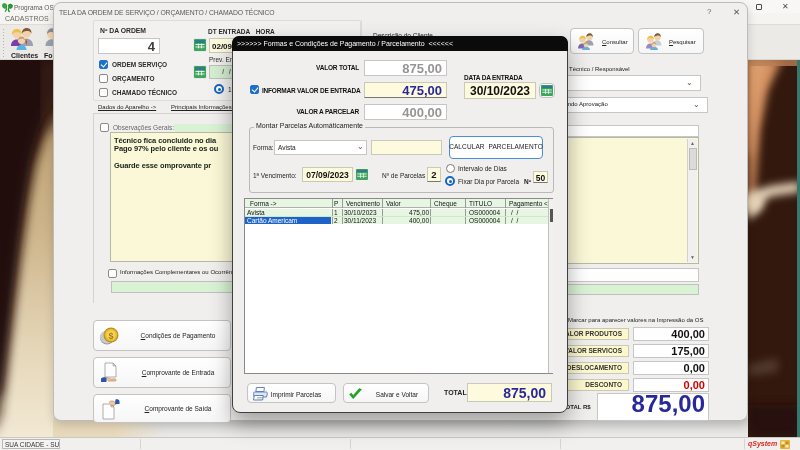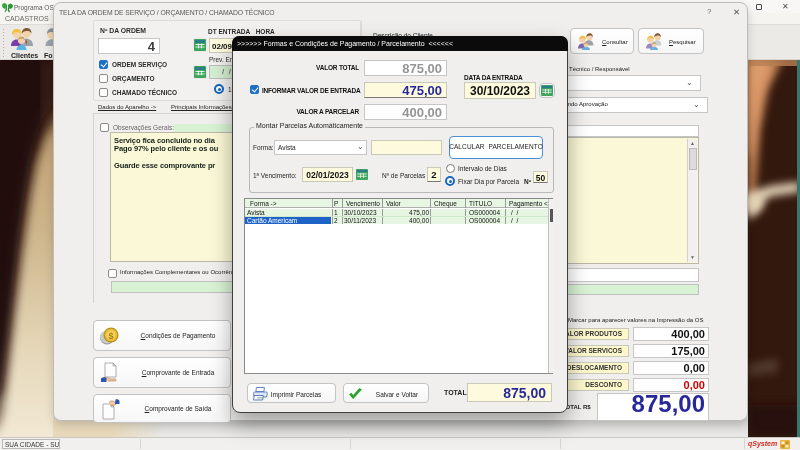--- a/index.html
+++ b/index.html
@@ -161,23 +161,23 @@
 
  <div class="lbl" style="left:44px;top:101px;font-size:6px;color:#222;text-decoration:underline;">Dados do Aparelho -&gt;</div>
  <div class="lbl" style="left:117px;top:101px;font-size:6px;color:#222;text-decoration:underline;">Principais Informações da OS</div>
  <div class="abs" style="left:39px;top:110px;width:440px;height:1px;background:#d4d3d1;"></div>
  <div class="abs" style="left:39px;top:110px;width:1px;height:190px;background:#d4d3d1;"></div>
 
  <div class="chk" style="left:46px;top:120px;"></div>
  <div class="lbl" style="left:59px;top:121px;font-size:6.5px;color:#666;">Observações Gerais:</div>
  <div class="abs" style="left:120px;top:121px;width:150px;height:8px;background:#d9f2d4;"></div>
  <div class="abs" style="left:56px;top:129px;width:260px;height:130px;background:#fbf8d7;border:1px solid #b9b8a8;">
-  <div class="lbl" style="left:3px;top:2.5px;font-size:7.5px;letter-spacing:-0.1px;font-weight:bold;color:#15201a;">Serviço fica concluido no dia</div>
+  <div class="lbl" style="left:3px;top:2.5px;font-size:7.5px;letter-spacing:-0.1px;font-weight:bold;color:#15201a;">Técnico fica concluido no dia</div>
   <div class="lbl" style="left:3px;top:11px;font-size:7.5px;letter-spacing:-0.1px;font-weight:bold;color:#15201a;">Pago 97% pelo cliente e os ou</div>
-  <div class="lbl" style="left:3px;top:28px;font-size:7.5px;letter-spacing:-0.1px;font-weight:bold;color:#15201a;">Guarde esse comprovante pr</div>
+  <div class="lbl" style="left:3px;top:28px;font-size:7.5px;letter-spacing:-0.1px;font-weight:bold;color:#15201a;">Guarde esse omprovante pr</div>
  </div>
  <div class="chk" style="left:54px;top:266px;"></div>
  <div class="lbl" style="left:66px;top:266px;font-size:6px;color:#222;">Informações Complementares ou Ocorrên</div>
  <div class="gfld" style="left:57px;top:278px;width:260px;height:12px;background:#d9f2d4;"></div>
 
  <div class="btn" style="left:39px;top:317px;width:138px;height:31px;">
   <svg class="abs" style="left:5px;top:5px;" width="21" height="21" viewBox="0 0 21 21">
    <ellipse cx="8" cy="12" rx="7" ry="6.5" fill="#9a9a9a"></ellipse>
    <ellipse cx="8" cy="11" rx="7" ry="6.5" fill="#c9c9c9"></ellipse>
    <circle cx="12" cy="9" r="7.5" fill="#b98f1d"></circle>
@@ -313,21 +313,21 @@
  <div class="lbl" style="left:20px;top:107px;font-size:6.5px;color:#222;">Forma:</div>
  <div class="fld" style="left:41px;top:103px;width:93px;height:15px;"></div>
  <div class="lbl" style="left:45px;top:107px;font-size:6.5px;color:#222;">Avista</div>
  <div class="lbl" style="left:124px;top:105px;font-size:8px;color:#555;">⌄</div>
  <div class="yfld" style="left:138px;top:103px;width:71px;height:15px;"></div>
  <div class="abs" style="left:216px;top:99px;width:94px;height:23px;background:#fff;border:1.5px solid #4a90d9;border-radius:4px;"></div>
  <div class="lbl" style="left:216px;top:106px;width:94px;text-align:center;font-size:6.5px;letter-spacing:0.1px;color:#1a1a1a;">CALCULAR&nbsp;&nbsp;PARCELAMENTO</div>
 
  <div class="lbl" style="left:20px;top:135px;font-size:6.5px;color:#222;">1ª Vencimento:</div>
  <div class="yfld" style="left:69px;top:130px;width:51px;height:15px;"></div>
- <div class="lbl" style="left:69px;top:133px;width:51px;text-align:center;font-size:8.5px;font-weight:bold;color:#111;">02/01/2023</div>
+ <div class="lbl" style="left:69px;top:133px;width:51px;text-align:center;font-size:8.5px;font-weight:bold;color:#111;">07/09/2023</div>
  <svg class="abs" style="left:123px;top:132px;" width="12" height="11" viewBox="0 0 12 11">
       <rect x="0" y="0" width="12" height="11" rx="1" fill="#3fa45c"></rect>
       <rect x="0.8" y="0.8" width="10.4" height="2.4" fill="#2c7d8a"></rect>
       <rect x="1.2" y="4.5" width="9.6" height="0.9" fill="#fff" opacity=".85"></rect>
       <rect x="1.2" y="6.8" width="9.6" height="0.9" fill="#fff" opacity=".85"></rect>
       <rect x="4" y="4" width="0.9" height="5" fill="#fff" opacity=".7"></rect>
       <rect x="7" y="4" width="0.9" height="5" fill="#fff" opacity=".7"></rect>
     </svg>
  <div class="lbl" style="left:149px;top:135px;font-size:6.5px;color:#222;">Nº de Parcelas</div>
  <div class="yfld" style="left:194px;top:130px;width:14px;height:15px;border-bottom:1px solid #777;"></div>

